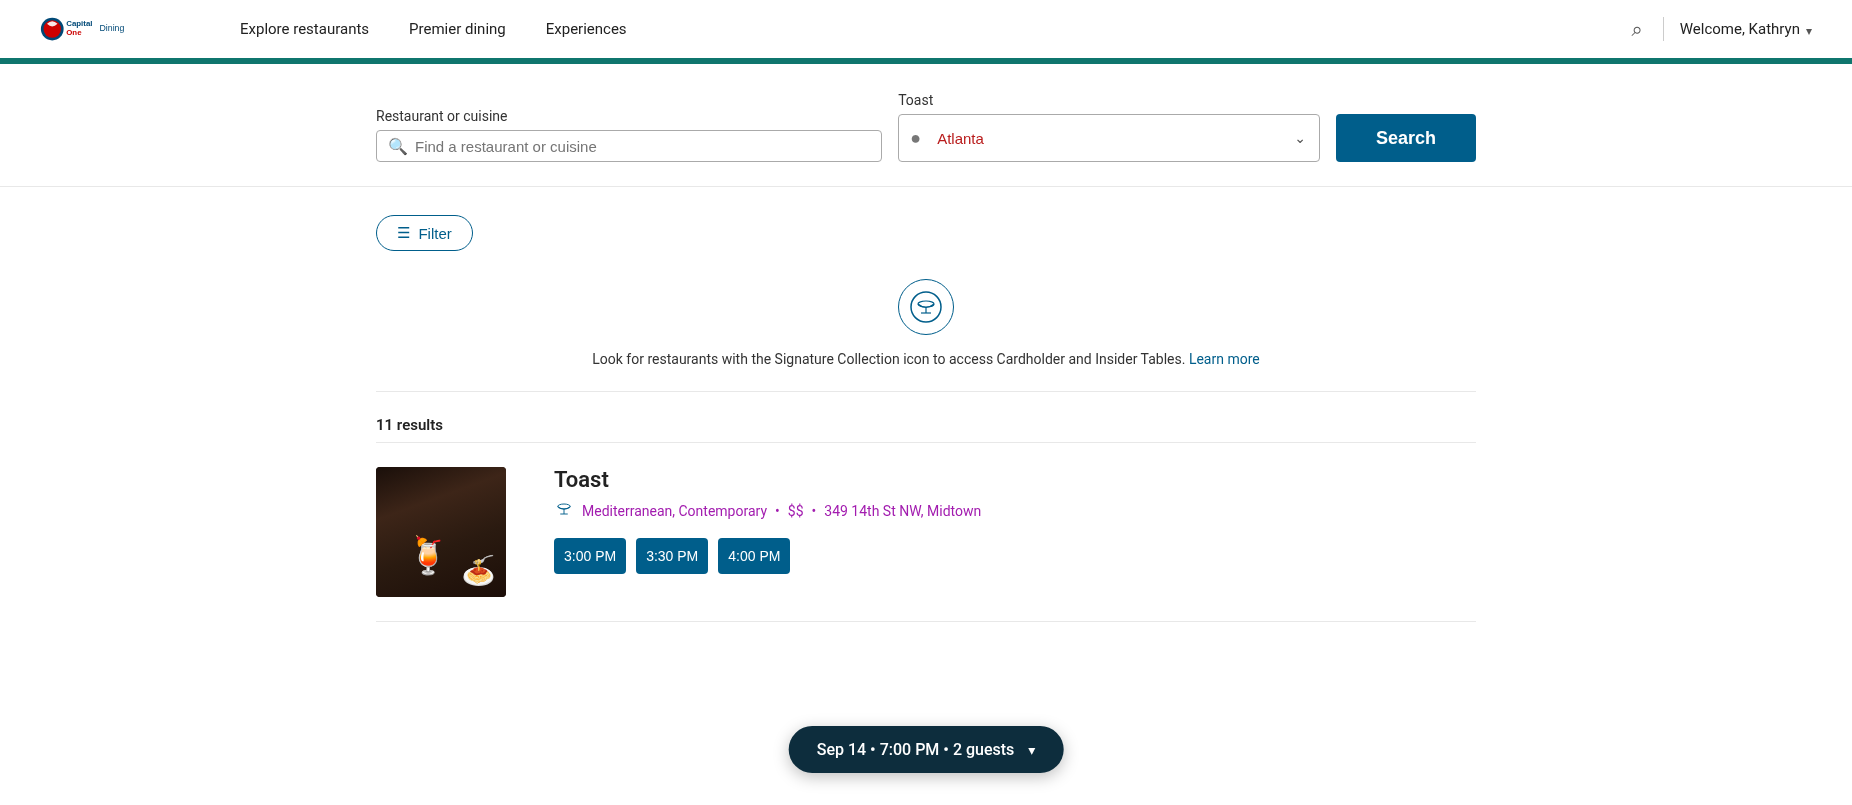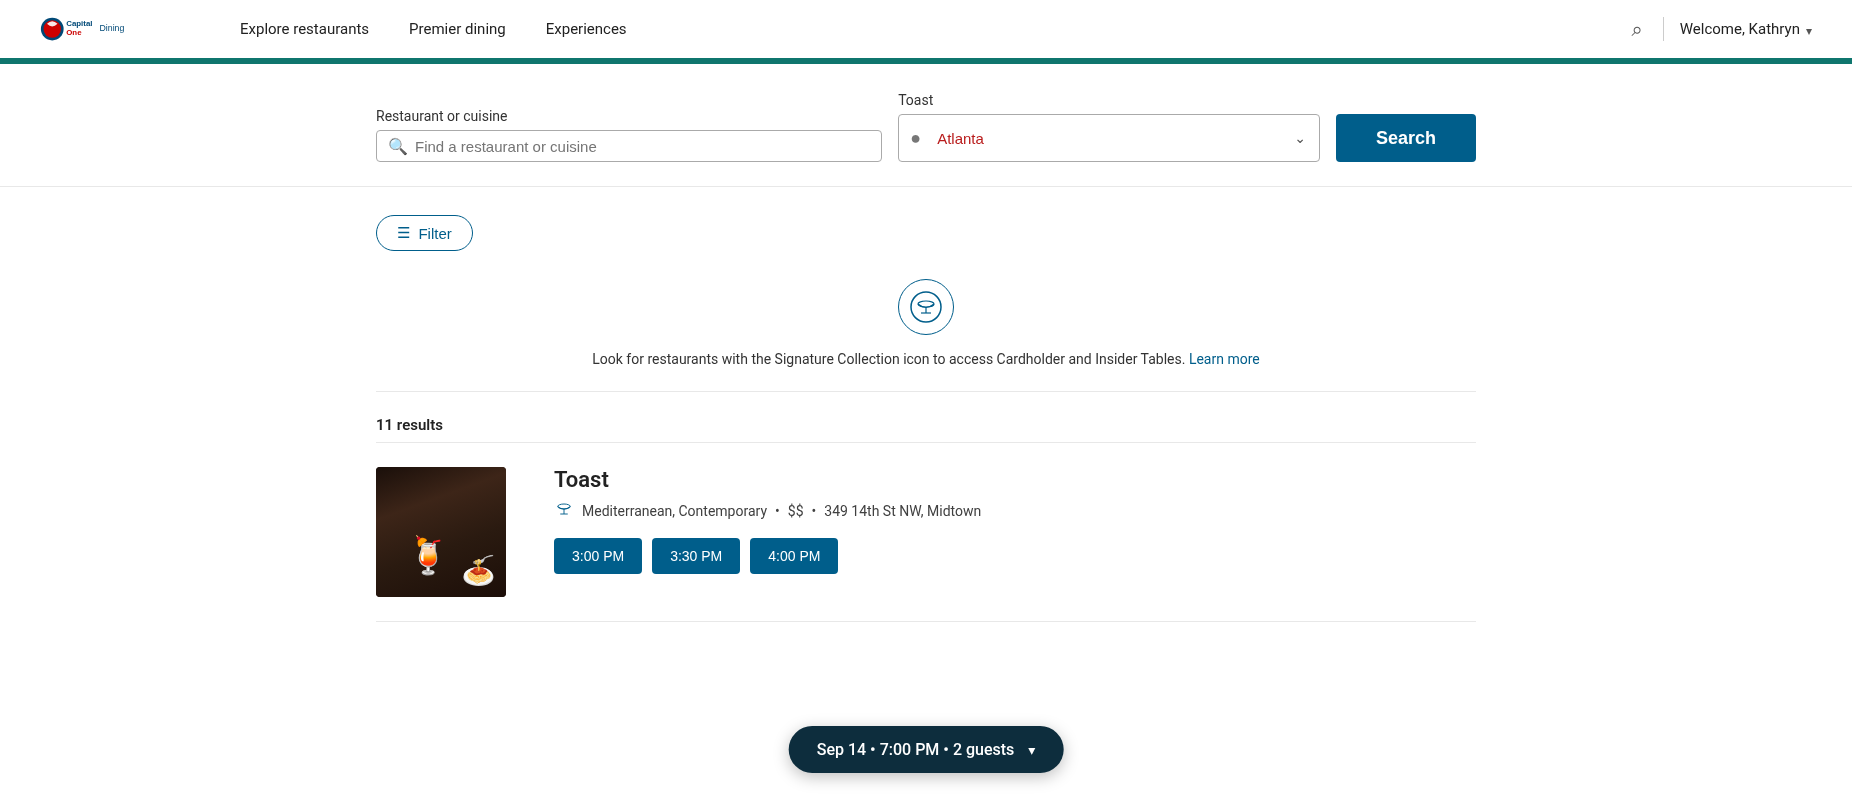--- a/index.html
+++ b/index.html
@@ -272,38 +272,38 @@
       font-size: 22px;
       font-weight: 600;
       color: #222;
       margin-bottom: 8px;
     }
     .restaurant-meta {
       display: flex;
       align-items: center;
       gap: 8px;
       font-size: 14px;
-      color: #404040;
+      color: #a21caf;
       margin-bottom: 16px;
     }
     .signature-badge {
       color: #005e8b;
       font-size: 16px;
     }
     .time-slots {
       display: flex;
       gap: 10px;
       flex-wrap: wrap;
     }
     .time-slot-btn {
       background: #005e8b;
       color: #fff;
       border: none;
       border-radius: 4px;
-      padding: 10px 18px;
+      padding: 10px 10px;
       font-size: 14px;
       font-weight: 500;
       cursor: pointer;
     }
 
     
     .date-pill-container {
       position: fixed;
       bottom: 32px;
       left: 50%;

